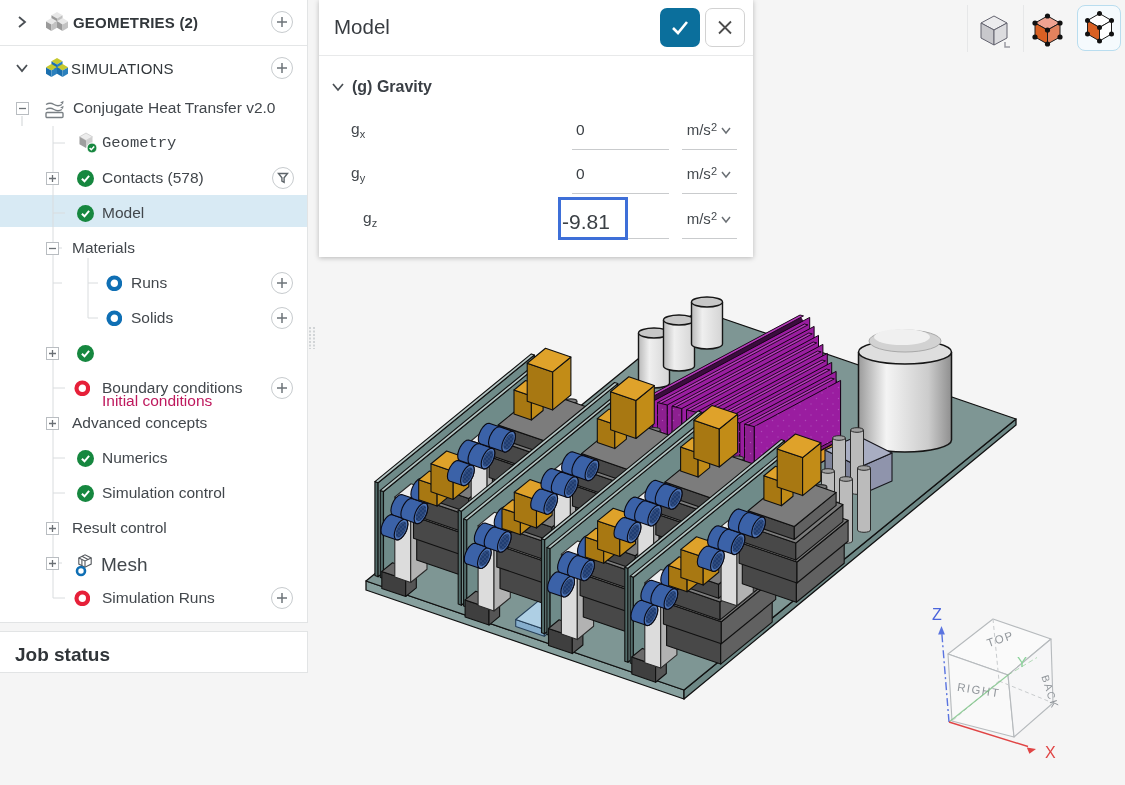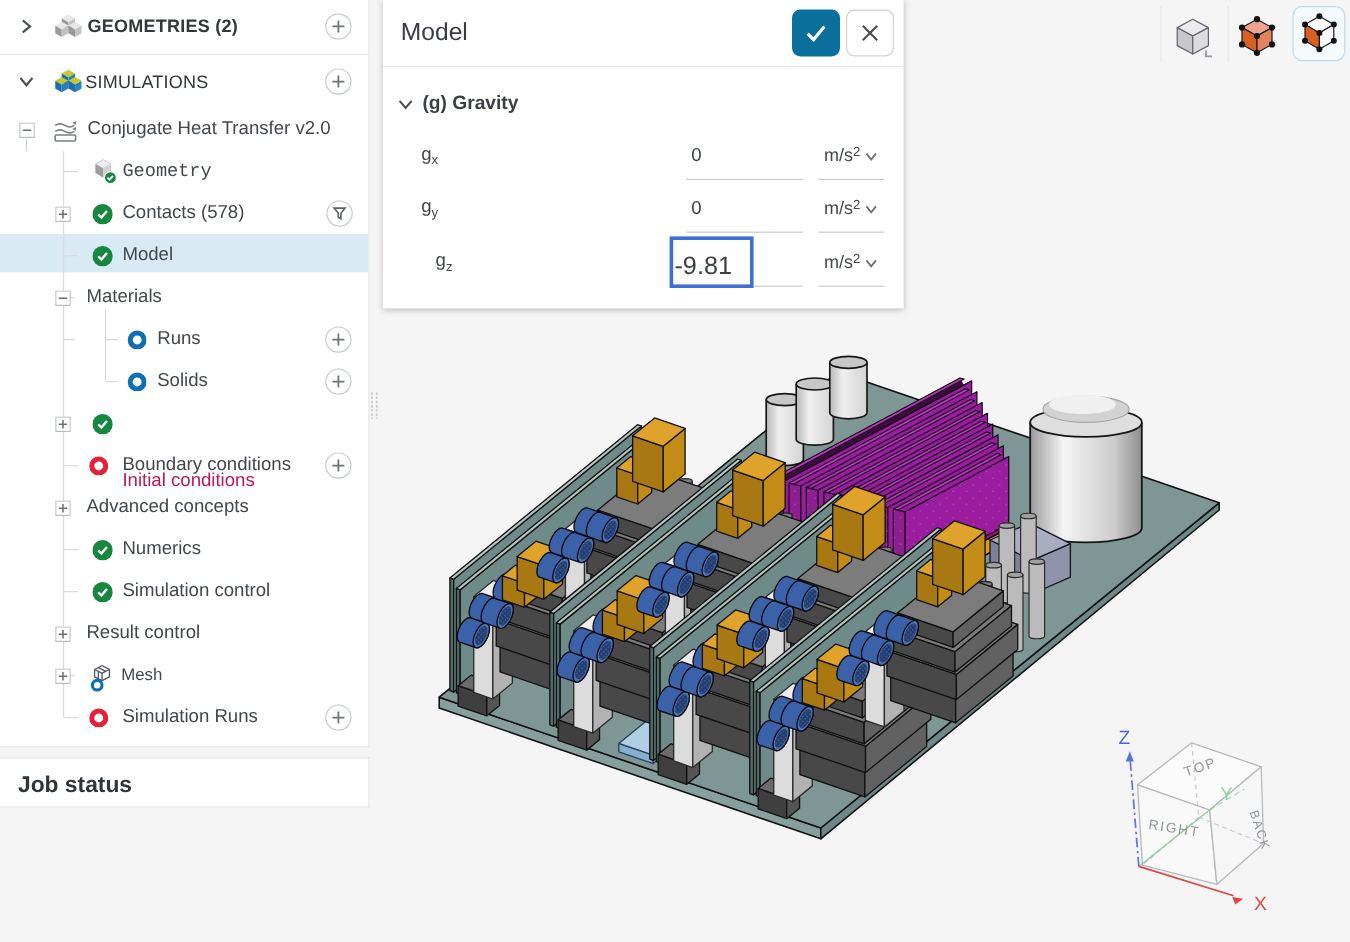--- a/index.html
+++ b/index.html
@@ -648,21 +648,21 @@
     <path d="M3 6.5h7M6.5 3v7" stroke="#6b7075" stroke-width="1.3"></path>
   </svg>
 <svg style="position:absolute;left:74px;top:551px" width="24" height="26" fill="none" stroke="#55595e" stroke-width="1.1">
 <g transform="translate(11,10)">
 <path d="M-6.2 -3.1 L0 -6.2 L6.2 -3.1 L6.2 3.1 L0 6.2 L-6.2 3.1 Z"></path>
 <path d="M-6.2 -3.1 L0 0 L6.2 -3.1 M0 0 L0 6.2"></path>
 <path d="M-3.1 -4.65 L3.1 -1.55 M-3.1 4.65 L-3.1 -1.55"></path>
 </g>
 <circle cx="7" cy="20" r="4" fill="#fff" stroke="#0f6fb4" stroke-width="2.6"></circle>
 </svg>
-<div style="font-family:'Liberation Sans',sans-serif;position:absolute;white-space:nowrap;left:101px;top:554px;font-size:14px;color:#42474c;">Mesh</div>
+<div style="font-family:'Liberation Sans',sans-serif;position:absolute;white-space:nowrap;left:101px;top:554px;font-size:19px;color:#42474c;">Mesh</div>
 <svg style="position:absolute;left:73.7px;top:589.7px" width="16.6" height="16.6">
     <circle cx="8.3" cy="8.3" r="5.799999999999999" fill="#fff" stroke="#e62039" stroke-width="4.2"></circle>
   </svg>
 <div style="font-family:'Liberation Sans',sans-serif;position:absolute;white-space:nowrap;left:102px;top:589px;font-size:15.5px;color:#42474c;">Simulation Runs</div>
 <div style="position:absolute;left:271px;top:587px;width:22px;height:22px;border:1px solid #c7cbce;border-radius:50%;box-sizing:border-box;background:#fff;"></div>
 <svg style="position:absolute;left:271px;top:587px" width="22" height="22">
     <path d="M6 11h10M11 6v10" stroke="#6e7479" stroke-width="1.5"></path>
   </svg>
 <div style="position:absolute;left:0;top:631px;width:308px;height:42px;background:#fff;border:1px solid #e2e4e5;border-left:none;box-sizing:border-box;"></div>
 <div style="font-family:'Liberation Sans',sans-serif;position:absolute;white-space:nowrap;left:15px;top:644px;font-size:19px;font-weight:bold;color:#303539;">Job status</div>

